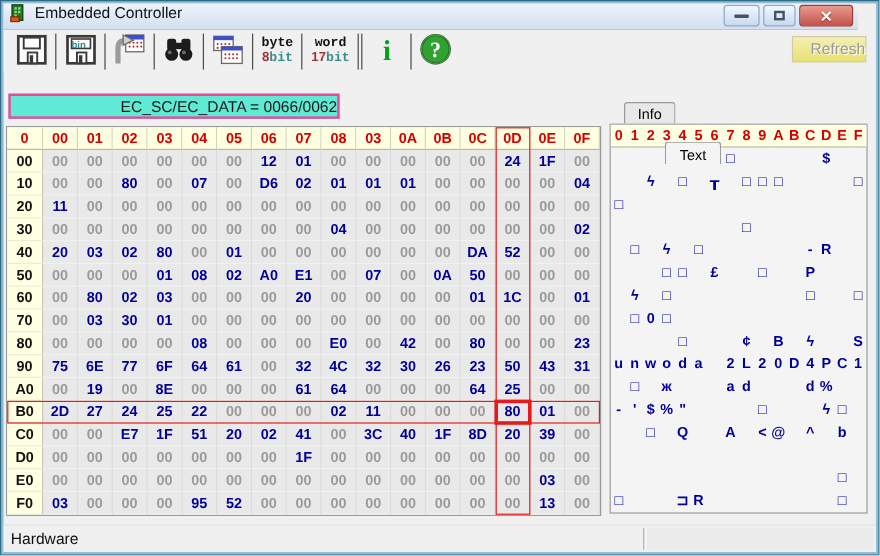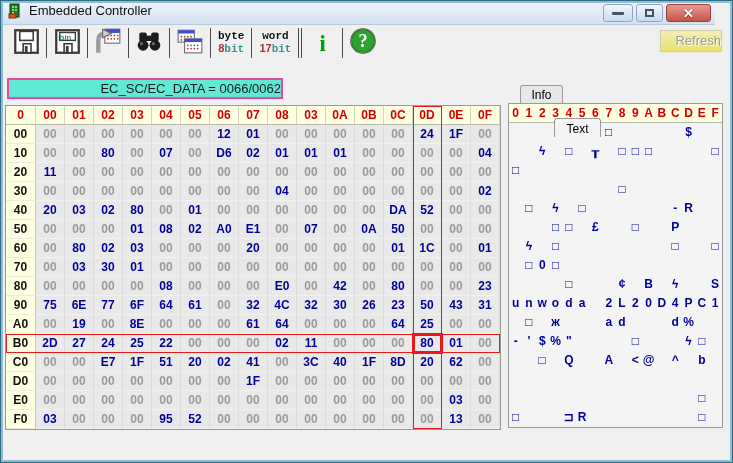--- a/index.html
+++ b/index.html
@@ -463,21 +463,21 @@
       <div class="hv n">51</div>
       <div class="hv n">20</div>
       <div class="hv n">02</div>
       <div class="hv n">41</div>
       <div class="hv z">00</div>
       <div class="hv n">3C</div>
       <div class="hv n">40</div>
       <div class="hv n">1F</div>
       <div class="hv n">8D</div>
       <div class="hv n">20</div>
-      <div class="hv n">62</div>
+      <div class="hv n">39</div>
       <div class="hv z">00</div>
       <div class="hr">D0</div>
       <div class="hv z">00</div>
       <div class="hv z">00</div>
       <div class="hv z">00</div>
       <div class="hv z">00</div>
       <div class="hv z">00</div>
       <div class="hv z">00</div>
       <div class="hv z">00</div>
       <div class="hv n">1F</div>
@@ -796,14 +796,19 @@
       <div class="tv"></div>
       <div class="tv"></div>
       <div class="tv"></div>
       <div class="tv"></div>
       <div class="tv"></div>
       <div class="tv"></div>
       <div class="tv">□</div>
       <div class="tv"></div>
     </div>
 
+  <div class="statusbar">
+    <span class="status-left">Hardware</span>
+    <span class="status-sep"></span>
+    <span class="status-right"></span>
+  </div>
 
 </div>
 
 </body></html>

